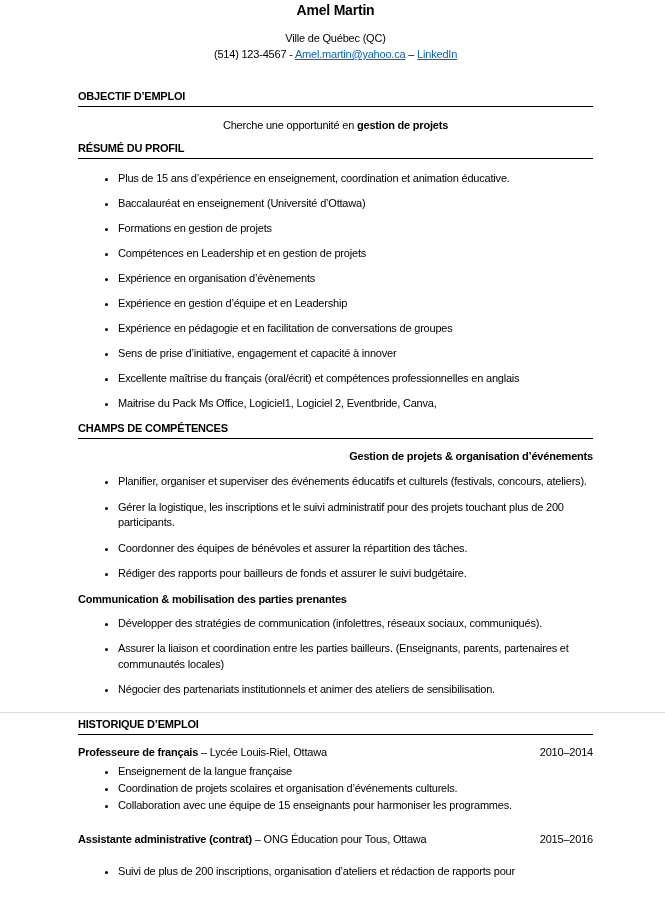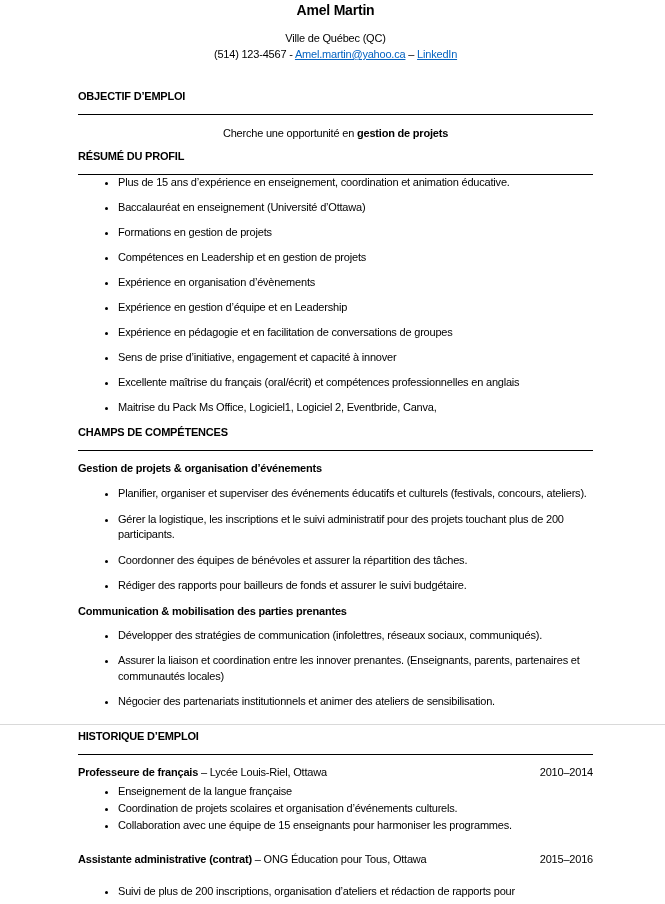--- a/index.html
+++ b/index.html
@@ -13,39 +13,39 @@
   .center { text-align:center; }
   .b { font-weight:bold;text-align:center; }
 
   .name { font-size:14px; font-weight:bold; line-height:20px; }
   .loc { line-height:16px; margin-top:10px; }
   .contact { line-height:16px; }
   a.link { color:#0563C1; text-decoration:underline; cursor:pointer; }
 
   .sec-heading {
     font-weight:bold; line-height:14px;
-    padding-bottom:11px; border-bottom:1.5px solid #000000;
+    padding-bottom:3px; border-bottom:1.5px solid #000000;
   }
   .h-objectif { margin-top:27px; }
   .objective-line { margin-top:11px; line-height:14px; }
   .h-resume { margin-top:9px; }
   .h-champs { margin-top:4px; }
   .h-historique { margin-top:4px; }
 
   ul { margin:0; padding:0 0 0 40px; list-style:disc; }
-  ul.spread { }
+  ul.spread { margin-top:12px; }
   ul.spread li { line-height:15px; margin-bottom:10px; }
   ul.spread2 { margin-top:11px; }
   ul.spread2 li { line-height:15.5px; margin-bottom:10px; }
   ul.tight { margin-top:3px; }
   ul.tight li { line-height:17px; margin:0; }
   ul.tight.cut { margin-top:16px; }
 
   .group-title { font-weight:bold; line-height:14px; }
-  .group-title.g1 { margin-top:10px; }
+  .group-title.g1 { margin-top:10px;text-align:right; }
   .group-title.g2 { margin-top:0; }
   ul.g2ul { margin-top:10px; }
 
   .page-divider {
     height:0; border-top:1.5px solid #d9d9d9;
     margin:14px -72px 0 -78px;
   }
 
   .job-row { display:flex; justify-content:space-between; line-height:15px; }
   .job-row.j1 { margin-top:10px;gap:12px; }
@@ -83,21 +83,21 @@
   <ul class="spread2">
     <li>Planifier, organiser et superviser des événements éducatifs et culturels (festivals, concours, ateliers).</li>
     <li>Gérer la logistique, les inscriptions et le suivi administratif pour des projets touchant plus de 200 participants.</li>
     <li>Coordonner des équipes de bénévoles et assurer la répartition des tâches.</li>
     <li>Rédiger des rapports pour bailleurs de fonds et assurer le suivi budgétaire.</li>
   </ul>
 
   <div class="group-title g2">Communication &amp; mobilisation des parties prenantes</div>
   <ul class="spread2 g2ul">
     <li>Développer des stratégies de communication (infolettres, réseaux sociaux, communiqués).</li>
-    <li>Assurer la liaison et coordination entre les innover prenantes. (Enseignants, parents, partenaires et communautés locales)</li>
+    <li>Assurer la liaison et coordination entre les parties bailleurs. (Enseignants, parents, partenaires et communautés locales)</li>
     <li>Négocier des partenariats institutionnels et animer des ateliers de sensibilisation.</li>
   </ul>
 
   <div class="page-divider"></div>
 
   <div class="sec-heading h-historique">HISTORIQUE D’EMPLOI</div>
 
   <div class="job-row j1">
     <div><span class="b">Professeure de français</span><span> – Lycée Louis-Riel, Ottawa</span></div>
     <div>2010–2014</div>

